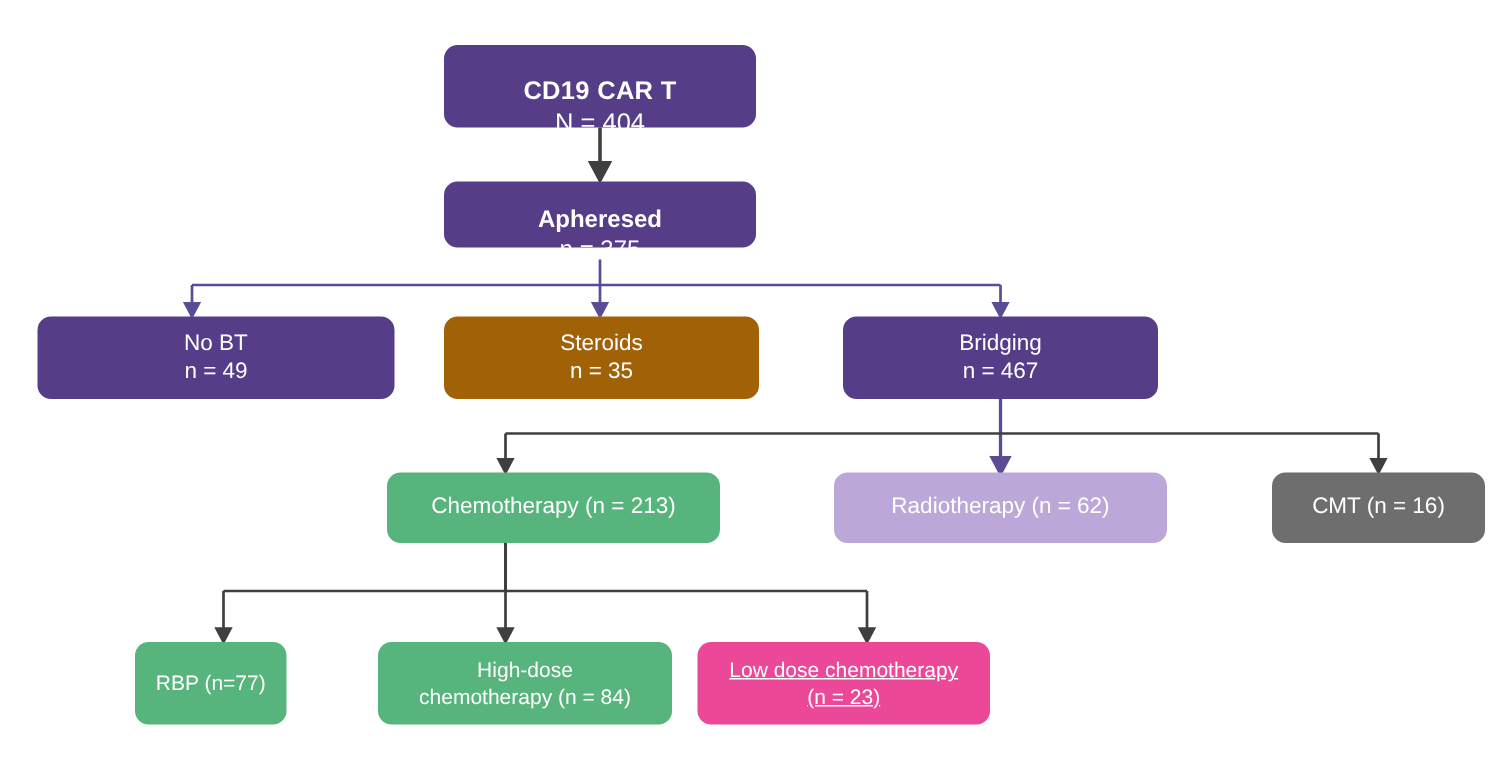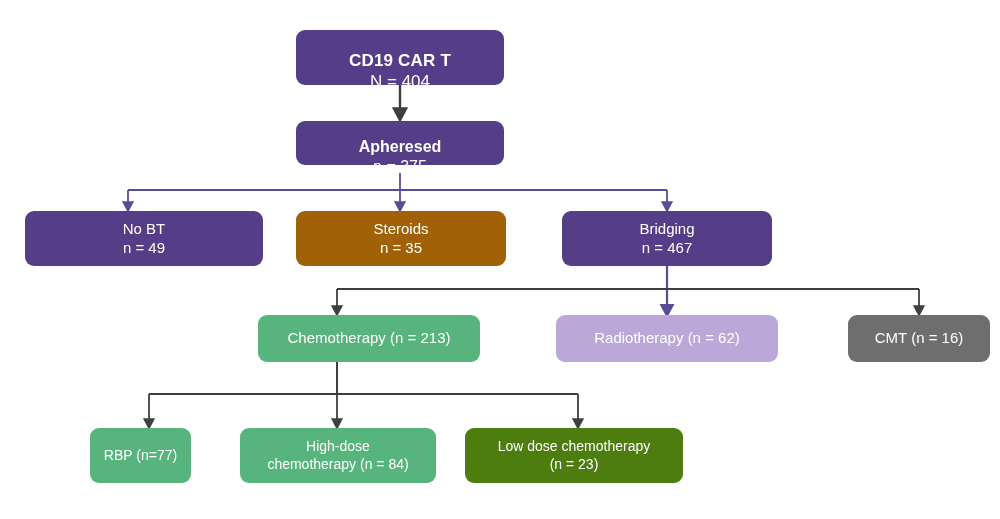--- a/index.html
+++ b/index.html
@@ -90,26 +90,26 @@
     left: 848px; top: 315px; width: 142px; height: 47px;
     background: #6E6E6E; font-size: 15px;
   }
 
   
   #n-rbp {
     left: 90px; top: 428px; width: 101px; height: 55px;
     background: #57B47C; font-size: 14px;
   }
   #n-high {
-    left: 240px; top: 428px; width: 196px; height: 55px;
+    left: 252px; top: 428px; width: 196px; height: 55px;
     background: #57B47C; font-size: 14px;
   }
   #n-low {
-    left: 465px; top: 428px; width: 218px; height: 55px;
-    background: #4d7c0f; font-size: 14px;
+    left: 465px; top: 428px; width: 195px; height: 55px;
+    background: #ec4899; font-size: 14px; text-decoration: underline;
   }
   #n-rbp .l1, #n-high .l1, #n-high .l2,
   #n-low .l1, #n-low .l2 { font-size: 14px; }
 </style>
 </head>
 <body>
 
 <div id="canvas">
 
   <svg id="connectors" viewBox="0 0 1000 519" xmlns="http://www.w3.org/2000/svg">

